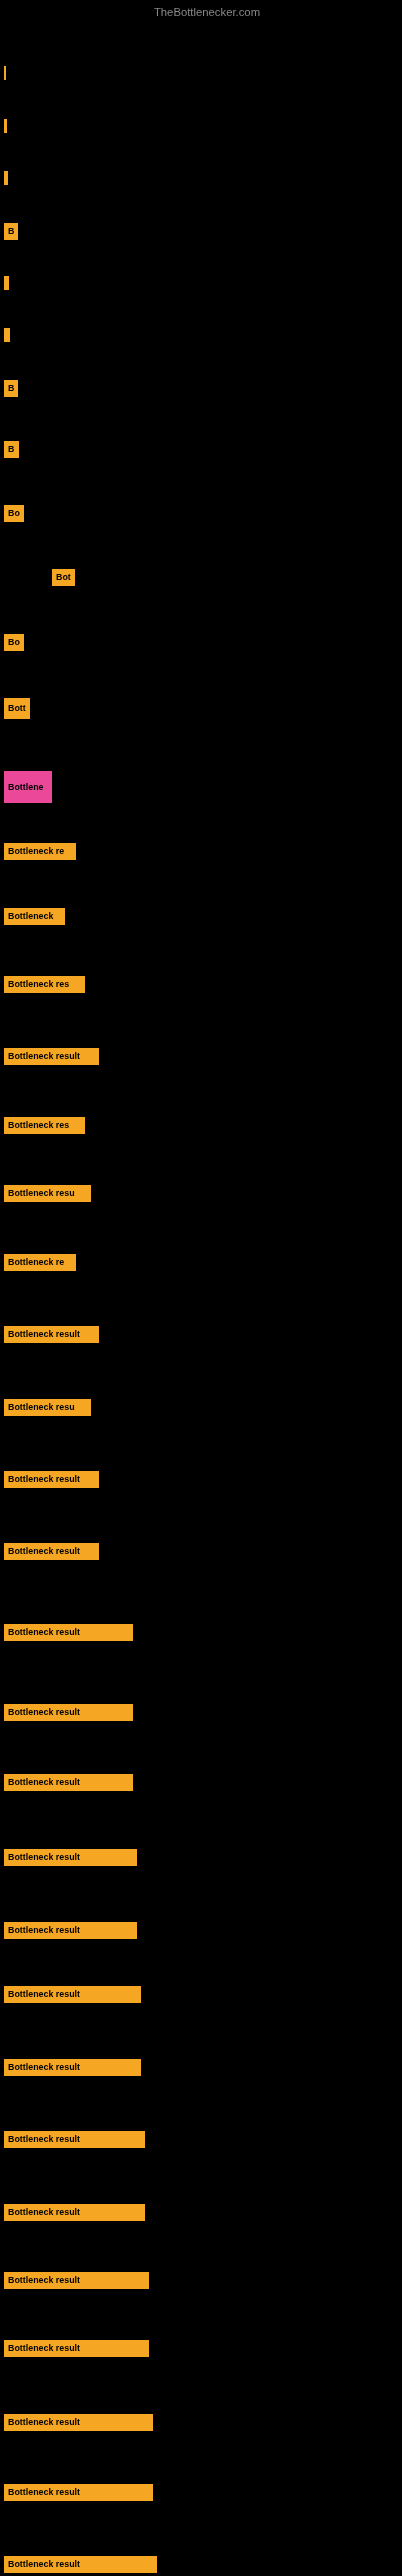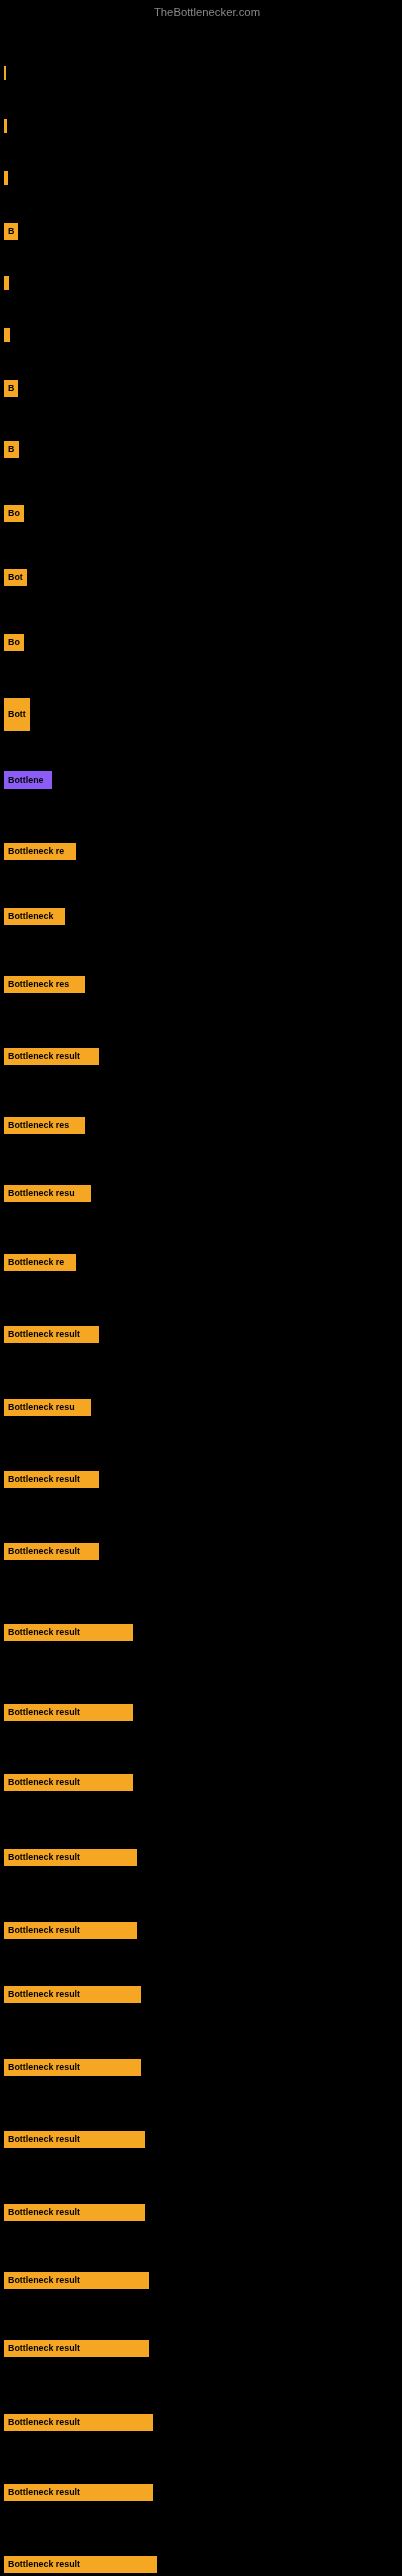--- a/index.html
+++ b/index.html
@@ -49,30 +49,30 @@
     <div style="position: absolute; top: 358px; left: 4px; display: flex; align-items: center;">
       <div style="background-color: rgb(245, 166, 35); color: rgb(0, 0, 0); font-weight: bold; font-size: 8.9px; padding: 2.4px 4px; white-space: nowrap; min-width: 11.3px; height: 17.7px; display: flex; align-items: center;">B</div>
     </div>
     <div style="position: absolute; top: 419px; left: 4px; display: flex; align-items: center;">
       <div style="background-color: rgb(245, 166, 35); color: rgb(0, 0, 0); font-weight: bold; font-size: 8.9px; padding: 2.4px 4px; white-space: nowrap; min-width: 14.5px; height: 17.7px; display: flex; align-items: center;">B</div>
     </div>
     <div style="position: absolute; top: 483px; left: 4px; display: flex; align-items: center;">
       <div style="background-color: rgb(245, 166, 35); color: rgb(0, 0, 0); font-weight: bold; font-size: 8.9px; padding: 2.4px 4px; white-space: nowrap; min-width: 17.7px; height: 17.7px; display: flex; align-items: center;">Bo</div>
     </div>
     <div style="position: absolute; top: 547px; left: 4px; display: flex; align-items: center;">
-      <div style="background-color: rgb(245, 166, 35); color: rgb(0, 0, 0); font-weight: bold; font-size: 8.9px; padding: 2.4px 4px; white-space: nowrap; min-width: 22.5px; height: 17.7px; display: flex; align-items: center;">Bot</div>
+      <div style="background-color: rgb(245, 166, 35); color: rgb(0, 0, 0); font-weight: bold; font-size: 8.9px; padding: 2.4px 4px; white-space: nowrap; min-width: 22.5px; height: 17.7px; display: flex; align-items: center; margin-left: 48px;">Bot</div>
     </div>
     <div style="position: absolute; top: 612px; left: 4px; display: flex; align-items: center;">
       <div style="background-color: rgb(245, 166, 35); color: rgb(0, 0, 0); font-weight: bold; font-size: 8.9px; padding: 2.4px 4px; white-space: nowrap; min-width: 19.3px; height: 17.7px; display: flex; align-items: center;">Bo</div>
     </div>
     <div style="position: absolute; top: 676px; left: 4px; display: flex; align-items: center;">
-      <div style="background-color: rgb(245, 166, 35); color: rgb(0, 0, 0); font-weight: bold; font-size: 8.9px; padding: 2.4px 4px; white-space: nowrap; min-width: 26px; height: 33px; display: flex; align-items: center;">Bott</div>
+      <div style="background-color: rgb(245, 166, 35); color: rgb(0, 0, 0); font-weight: bold; font-size: 8.9px; padding: 2.4px 4px; white-space: nowrap; min-width: 26px; height: 21px; display: flex; align-items: center;">Bott</div>
     </div>
     <div style="position: absolute; top: 749px; left: 4px; display: flex; align-items: center;">
-      <div style="background-color: #8b5cf6; color: rgb(0, 0, 0); font-weight: bold; font-size: 8.9px; padding: 2.4px 4px; white-space: nowrap; min-width: 48px; height: 18px; display: flex; align-items: center;">Bottlene</div>
+      <div style="background-color: #ec4899; color: rgb(0, 0, 0); font-weight: bold; font-size: 8.9px; padding: 2.4px 4px; white-space: nowrap; min-width: 48px; height: 32px; display: flex; align-items: center;">Bottlene</div>
     </div>
     <div style="position: absolute; top: 821px; left: 4px; display: flex; align-items: center;">
       <div style="background-color: rgb(245, 166, 35); color: rgb(0, 0, 0); font-weight: bold; font-size: 8.9px; padding: 2.4px 4px; white-space: nowrap; min-width: 72px; height: 17.7px; display: flex; align-items: center;">Bottleneck re</div>
     </div>
     <div style="position: absolute; top: 886px; left: 4px; display: flex; align-items: flex-start;">
       <div style="background-color: rgb(245, 166, 35); color: rgb(0, 0, 0); font-weight: bold; font-size: 8.9px; padding: 2.4px 4px; white-space: nowrap; min-width: 61px; height: 17.7px; display: flex; align-items: center;">Bottleneck</div>
     </div>
     <div style="position: absolute; top: 954px; left: 4px; display: flex; align-items: center;">
       <div style="background-color: rgb(245, 166, 35); color: rgb(0, 0, 0); font-weight: bold; font-size: 8.9px; padding: 2.4px 4px; white-space: nowrap; min-width: 81px; height: 17.7px; display: flex; align-items: center;">Bottleneck res</div>
     </div>

